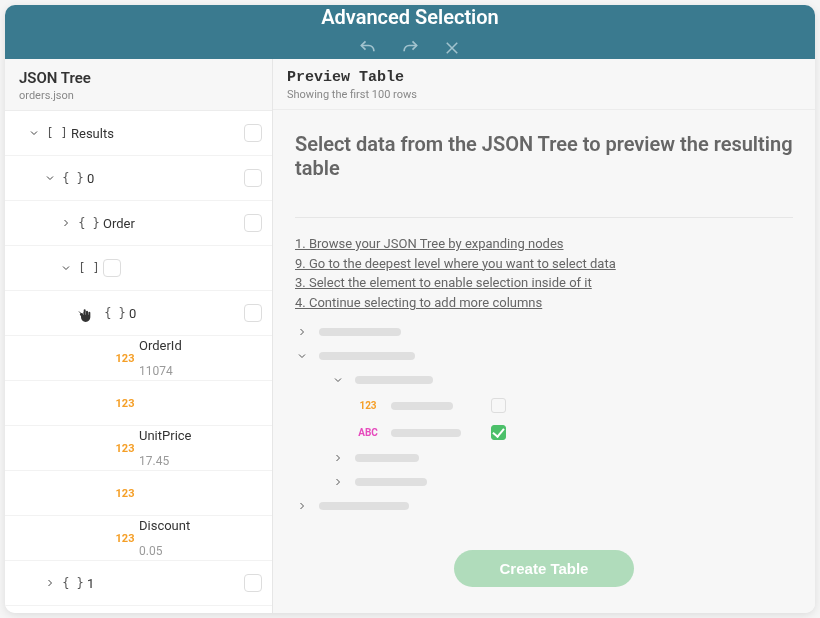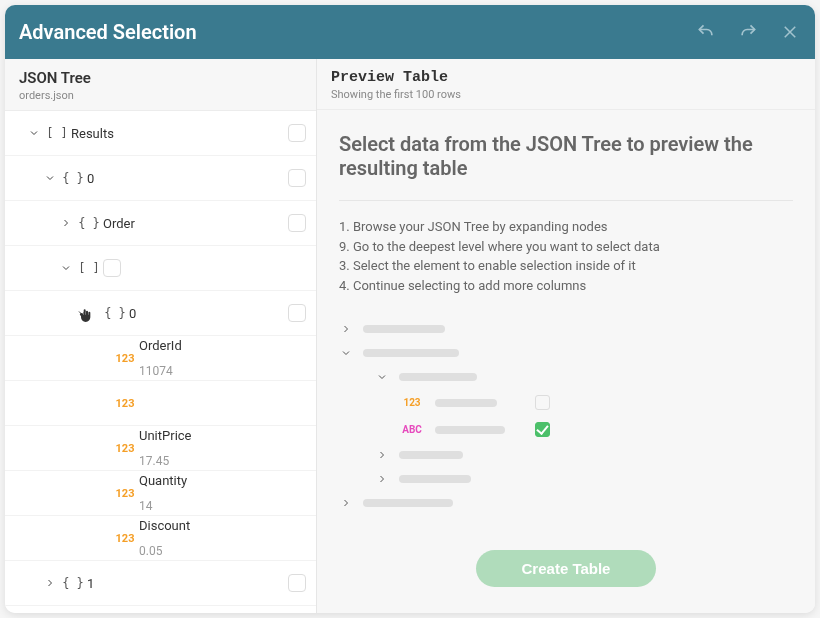--- a/index.html
+++ b/index.html
@@ -22,28 +22,29 @@
     display: flex;
     flex-direction: column;
   }
   .titlebar {
     background: #3a7a8f;
     color: #fff;
     height: 54px;
     display: flex;
     align-items: center;
     padding: 0 14px;
+    flex-direction: column;
   }
   .titlebar .title { font-size: 20px; font-weight: 600; flex: 1; }
   .titlebar .actions { display: flex; gap: 20px; align-items: center; }
   .icon-btn { width: 22px; height: 22px; display:flex; align-items:center; justify-content:center; cursor:pointer; opacity:0.7; }
   .icon-btn svg { stroke: #cfe3ea; fill:none; stroke-width:2; }
   .body { flex:1; display:flex; overflow:hidden; }
   .left {
-    width: 312px;
+    width: 268px;
     background:#fff;
     border-right:1px solid #e6e6e6;
     display:flex;
     flex-direction:column;
     overflow:hidden;
   }
   .left-header {
     padding: 10px 14px 8px 14px;
     background:#f7f7f7;
     border-bottom:1px solid #ececec;
@@ -83,23 +84,23 @@
     background:#f7f7f7;
     position:relative;
   }
   .right-header {
     padding: 10px 14px 8px 14px;
     border-bottom:1px solid #ececec;
   }
   .right-header .h { font-size:15px; font-weight:600; color:#333;font-family:Liberation Mono, monospace; }
   .right-header .sub { font-size:11px; color:#888; margin-top:2px; }
   .preview-body { flex:1; padding: 22px 22px 0 22px; overflow:hidden; }
-  .preview-title { font-size:20px; font-weight:600; color:#666; margin-bottom:20px; }
+  .preview-title { font-size:20px; font-weight:600; color:#666; margin-bottom:37px; }
   .hr { border:none; border-top:1px solid #e6e6e6; margin-bottom:16px; }
-  .instr { font-size:13px; color:#666; line-height:1.5; margin-bottom:28px; }
+  .instr { font-size:13px; color:#666; line-height:1.5; margin-bottom:14px;text-decoration:underline; }
   .skeleton-row { display:flex; align-items:center; gap:10px; margin-bottom:12px; }
   .sk-bar { height:8px; background:#dfdfdf; border-radius:4px; }
   .chev-s { width:14px; display:flex; justify-content:center; }
   .chev-s svg { stroke:#555; stroke-width:2; fill:none; }
   .minibadge { font-size:10px; font-weight:700; width:26px; text-align:center; }
   .minibadge.num { color:#f59f27; }
   .minibadge.abc { color:#e64bbd; }
   .sk-chk { width:15px; height:15px; border-radius:3px; border:1.5px solid #ddd; }
   .sk-chk.on { background:#4cc06a; border-color:#4cc06a; position:relative; }
   .sk-chk.on::after{
@@ -226,24 +227,20 @@
         </div>
         <div class="row" style="padding-left:106px;">
           <span class="typebadge num">123</span>
           <span class="label">
             <div class="name">UnitPrice</div>
             <div class="val">17.45</div>
           </span>
         </div>
         <div class="row" style="padding-left:106px;">
           <span class="typebadge num">123</span>
-          <span class="label">
-            <div class="name">Quantity</div>
-            <div class="val">14</div>
-          </span>
         </div>
         <div class="row" style="padding-left:106px;">
           <span class="typebadge num">123</span>
           <span class="label">
             <div class="name">Discount</div>
             <div class="val">0.05</div>
           </span>
         </div>
 
         <div class="row" style="padding-left:36px;">

